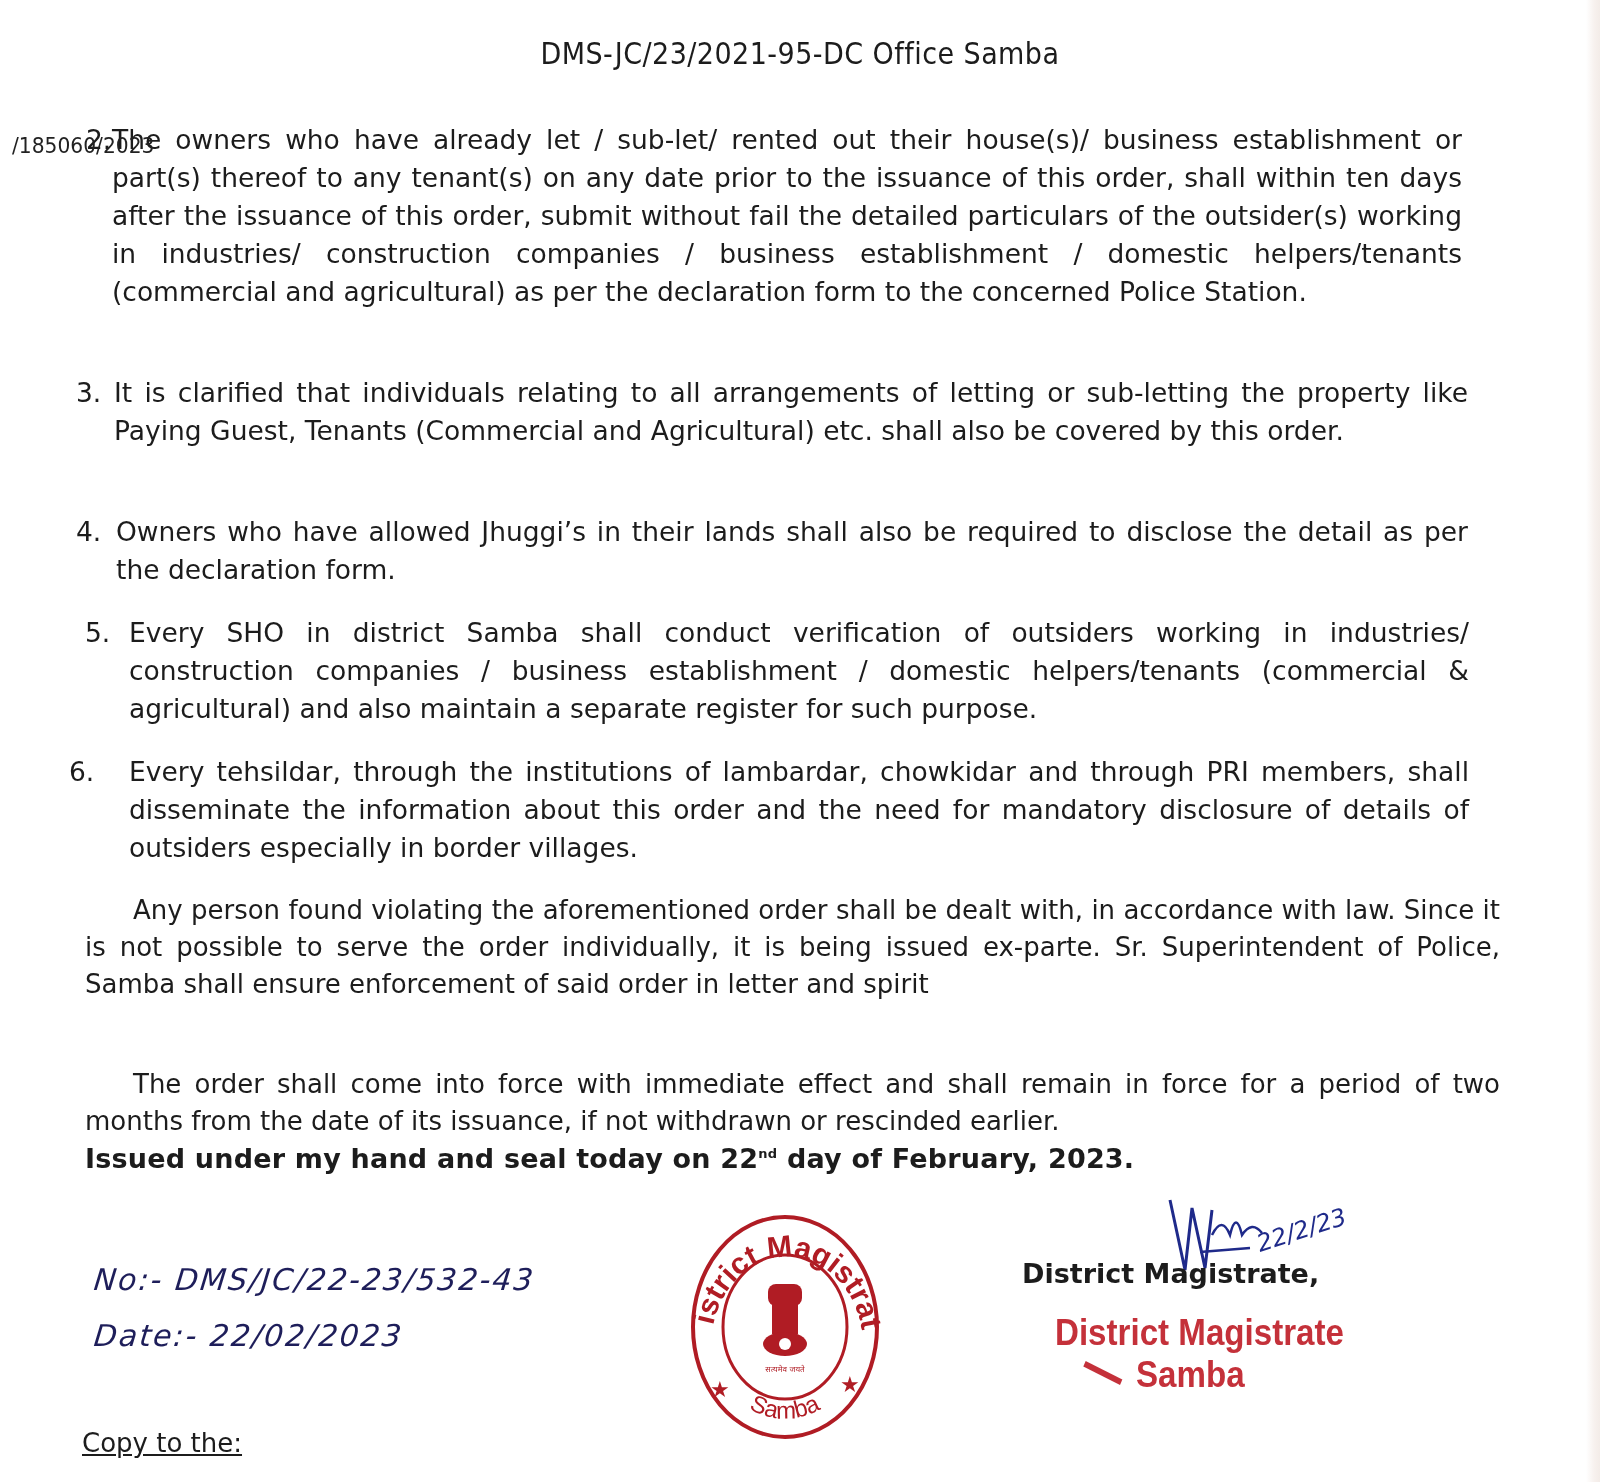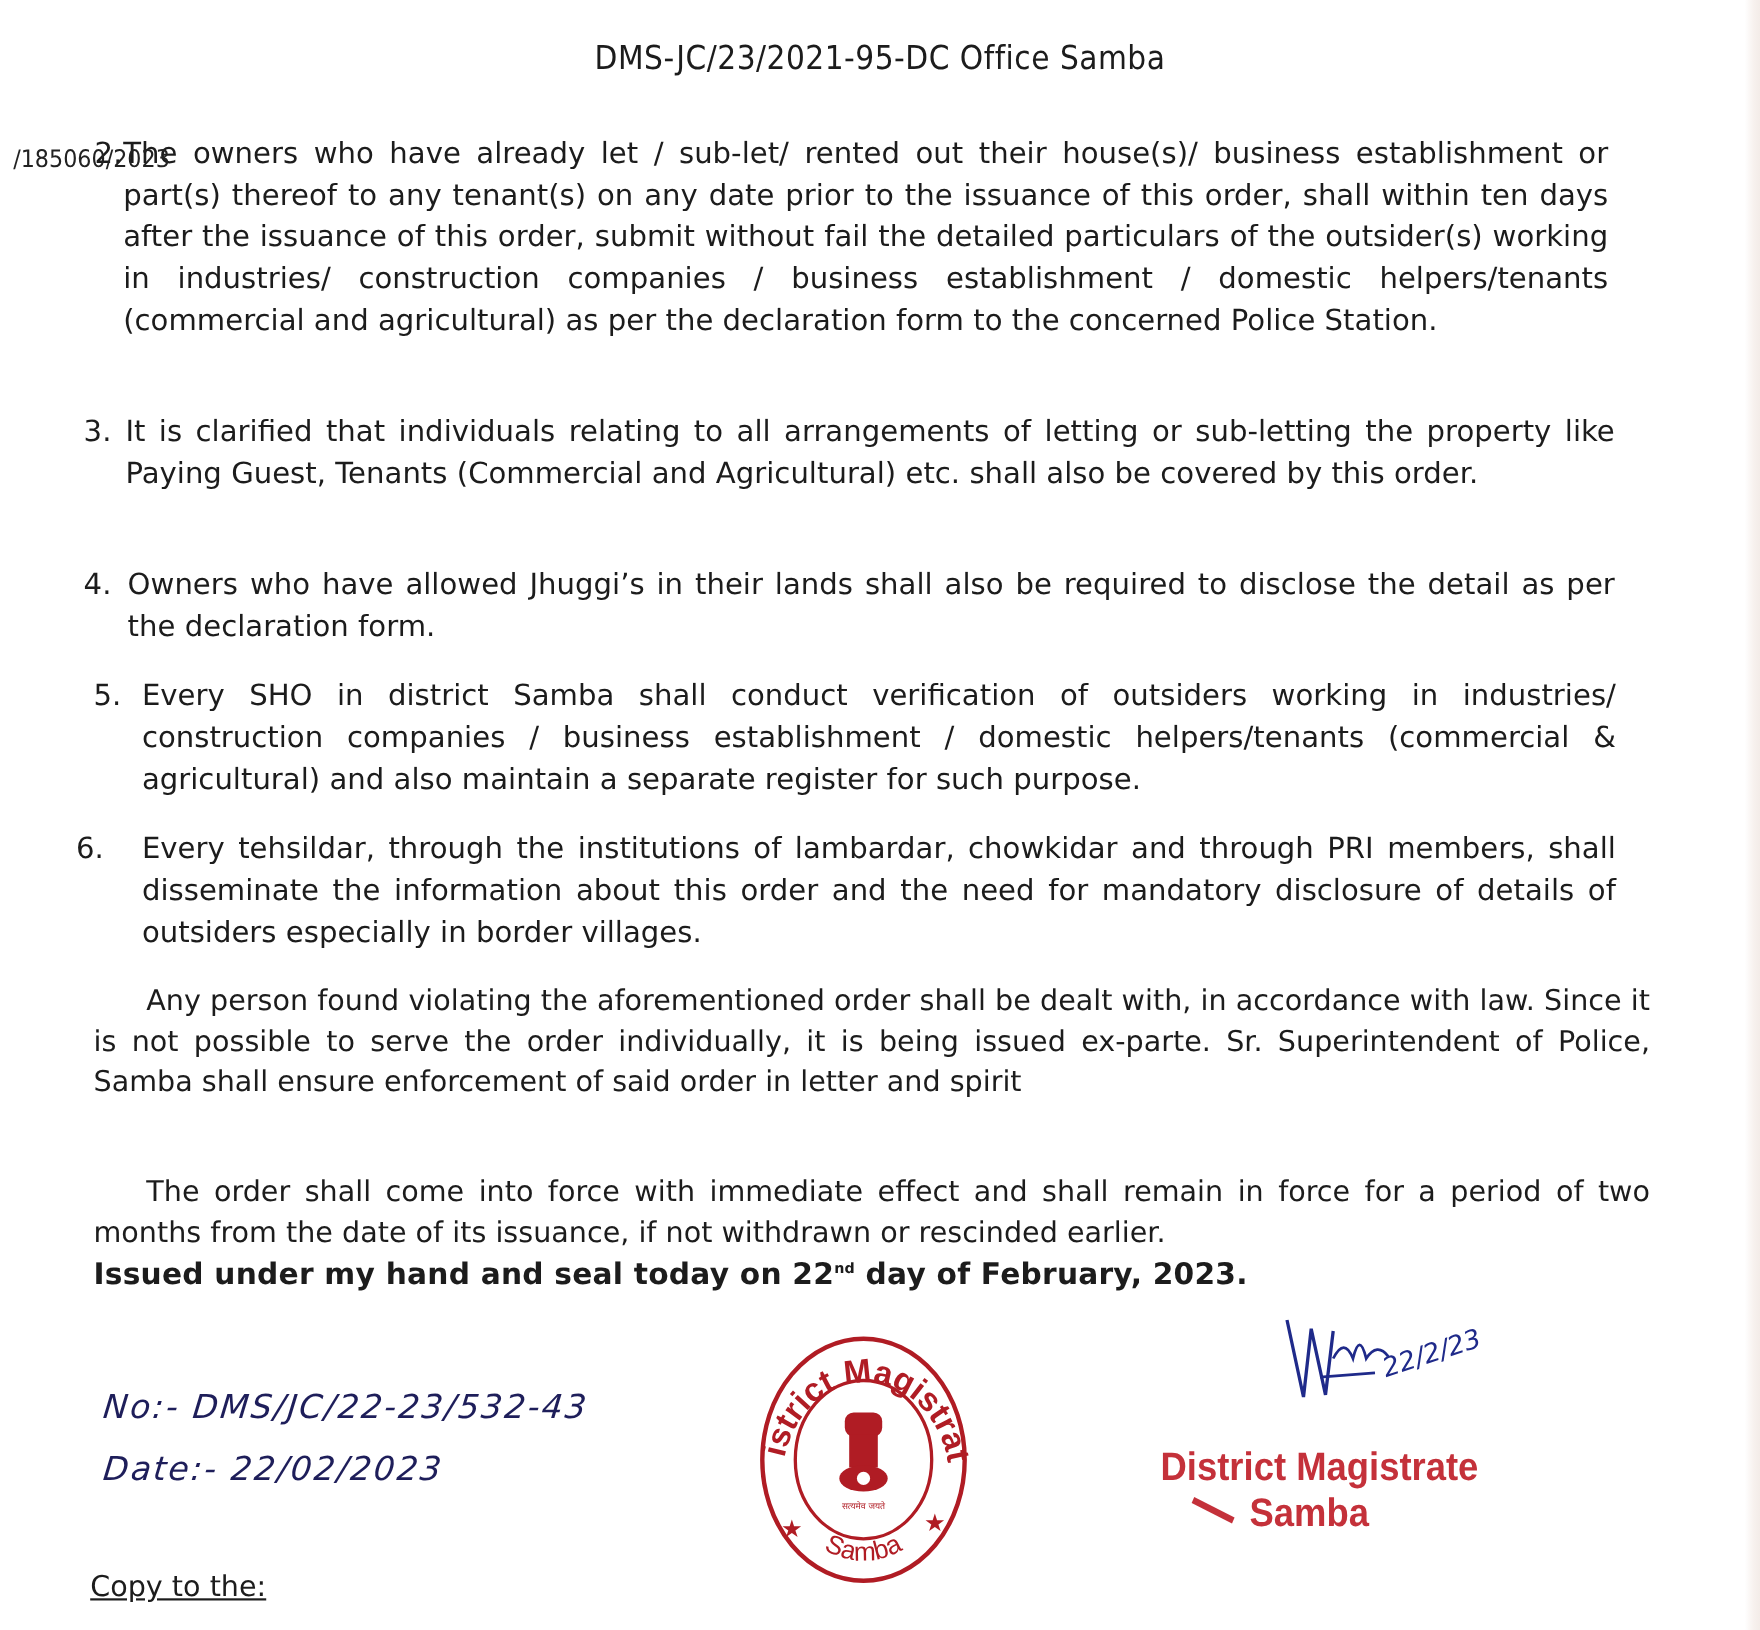--- a/index.html
+++ b/index.html
@@ -132,20 +132,21 @@
 </svg>
 
 <svg class="signature" viewBox="0 0 280 90">
   <path d="M 20 10 L 35 80 L 42 18 L 55 78 L 62 20" fill="none" stroke="#1f2a8a" stroke-width="3"></path>
   <path d="M 62 45 q 10 -20 18 0 q 6 -25 12 0 q 10 -15 20 -2" fill="none" stroke="#1f2a8a" stroke-width="2.5"></path>
   <path d="M 50 62 L 100 58" stroke="#1f2a8a" stroke-width="2.5"></path>
   <text x="110" y="62" font-family="DejaVu Sans, sans-serif" font-style="italic" font-size="24" fill="#1f2a8a" transform="rotate(-18 110 62)">22/2/23</text>
 </svg>
 
 <div class="sig-block">
+  <div>District Magistrate,</div>
 </div>
 
 <div class="red-stamp">
   <div>District Magistrate</div>
   <div class="l2">Samba</div>
   <span class="dash"></span>
 </div>
 
 <div class="copy-to">Copy to the:</div>
 

